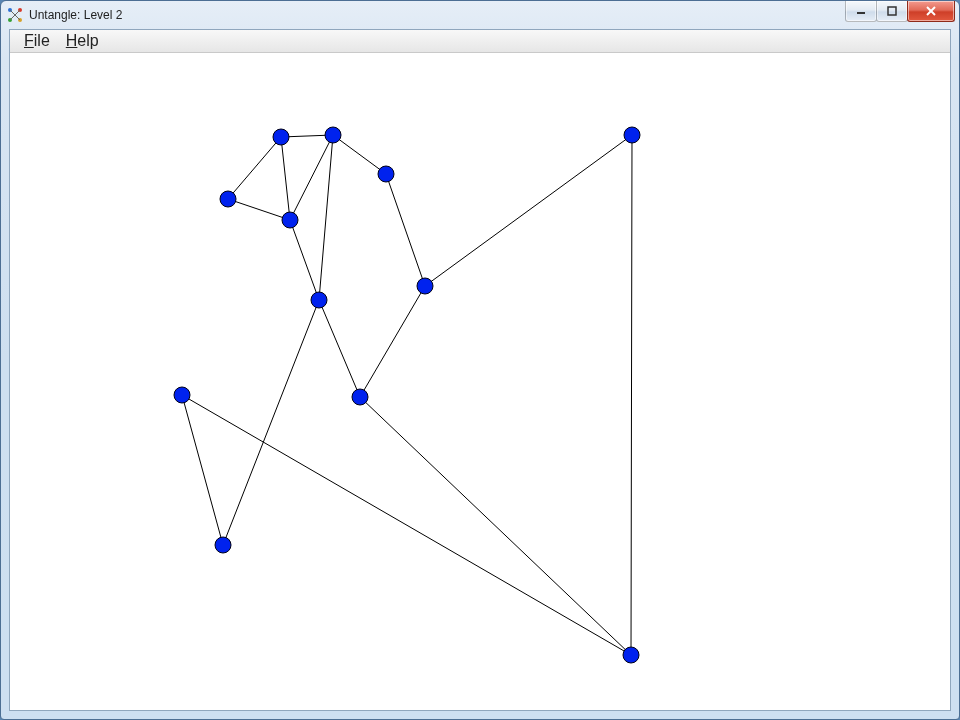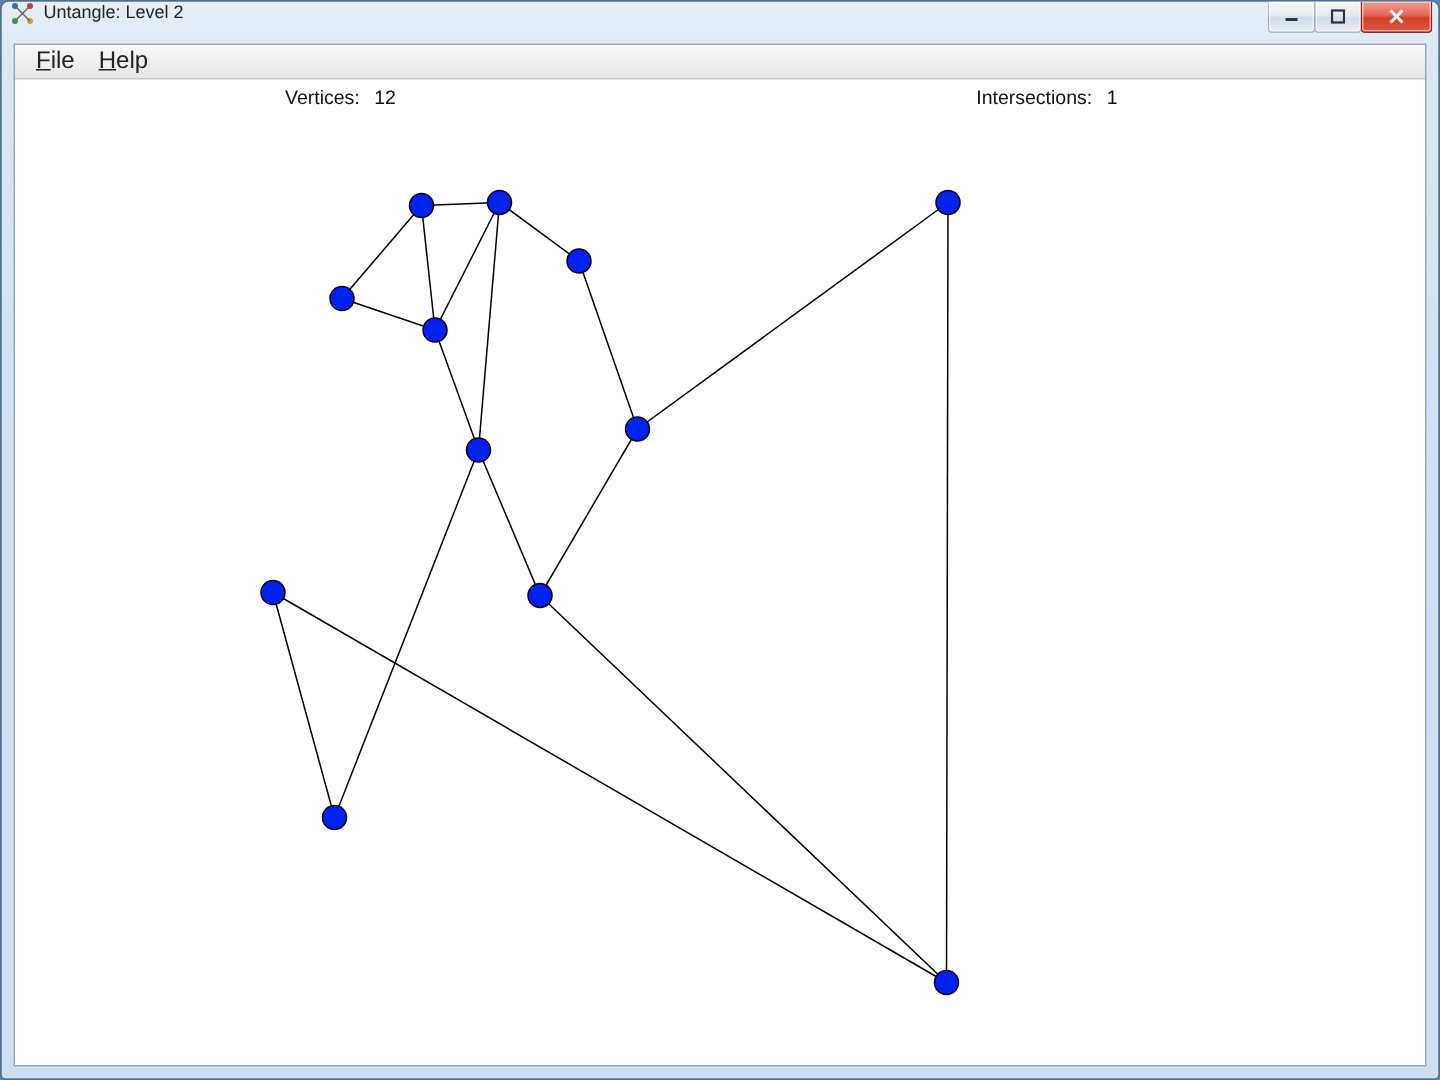--- a/index.html
+++ b/index.html
@@ -24,21 +24,21 @@
     border: 1px solid #4c6e93;
     background: linear-gradient(180deg, #e6eef7 0%, #d9e6f3 8%, #cedff0 50%, #cddff1 100%);
     border-radius: 6px 6px 4px 4px;
   }
 
   
   .titlebar {
     position: relative;
     height: 28px;
     display: flex;
-    align-items: flex-start;
+    align-items: center;
     padding: 0 6px;
     color: #1a1a1a;
   }
   .titlebar .app-icon {
     width: 16px; height: 16px;
     margin-right: 6px;
     display: inline-block;
   }
   .titlebar .title {
     font-size: 12px;
@@ -187,30 +187,20 @@
 
     <div class="menubar">
       <div class="menu-item">
         <span><span class="mn-ul">F</span>ile</span>
       </div>
       <div class="menu-item">
         <span><span class="mn-ul">H</span>elp</span>
       </div>
     </div>
 
-    <div class="info-row">
-      <div class="info-left">
-        <span class="info-label">Vertices:</span>
-        <span>12</span>
-      </div>
-      <div class="info-right">
-        <span class="info-label">Intersections:</span>
-        <span>1</span>
-      </div>
-    </div>
 
     <div class="canvas">
       <svg id="graph-svg">
           <line x1="271" y1="61" x2="323" y2="59" class="edge"></line>
           <line x1="271" y1="61" x2="218" y2="123" class="edge"></line>
           <line x1="271" y1="61" x2="280" y2="144" class="edge"></line>
           <line x1="323" y1="59" x2="376" y2="98" class="edge"></line>
           <line x1="323" y1="59" x2="280" y2="144" class="edge"></line>
           <line x1="323" y1="59" x2="309" y2="224" class="edge"></line>
           <line x1="218" y1="123" x2="280" y2="144" class="edge"></line>

